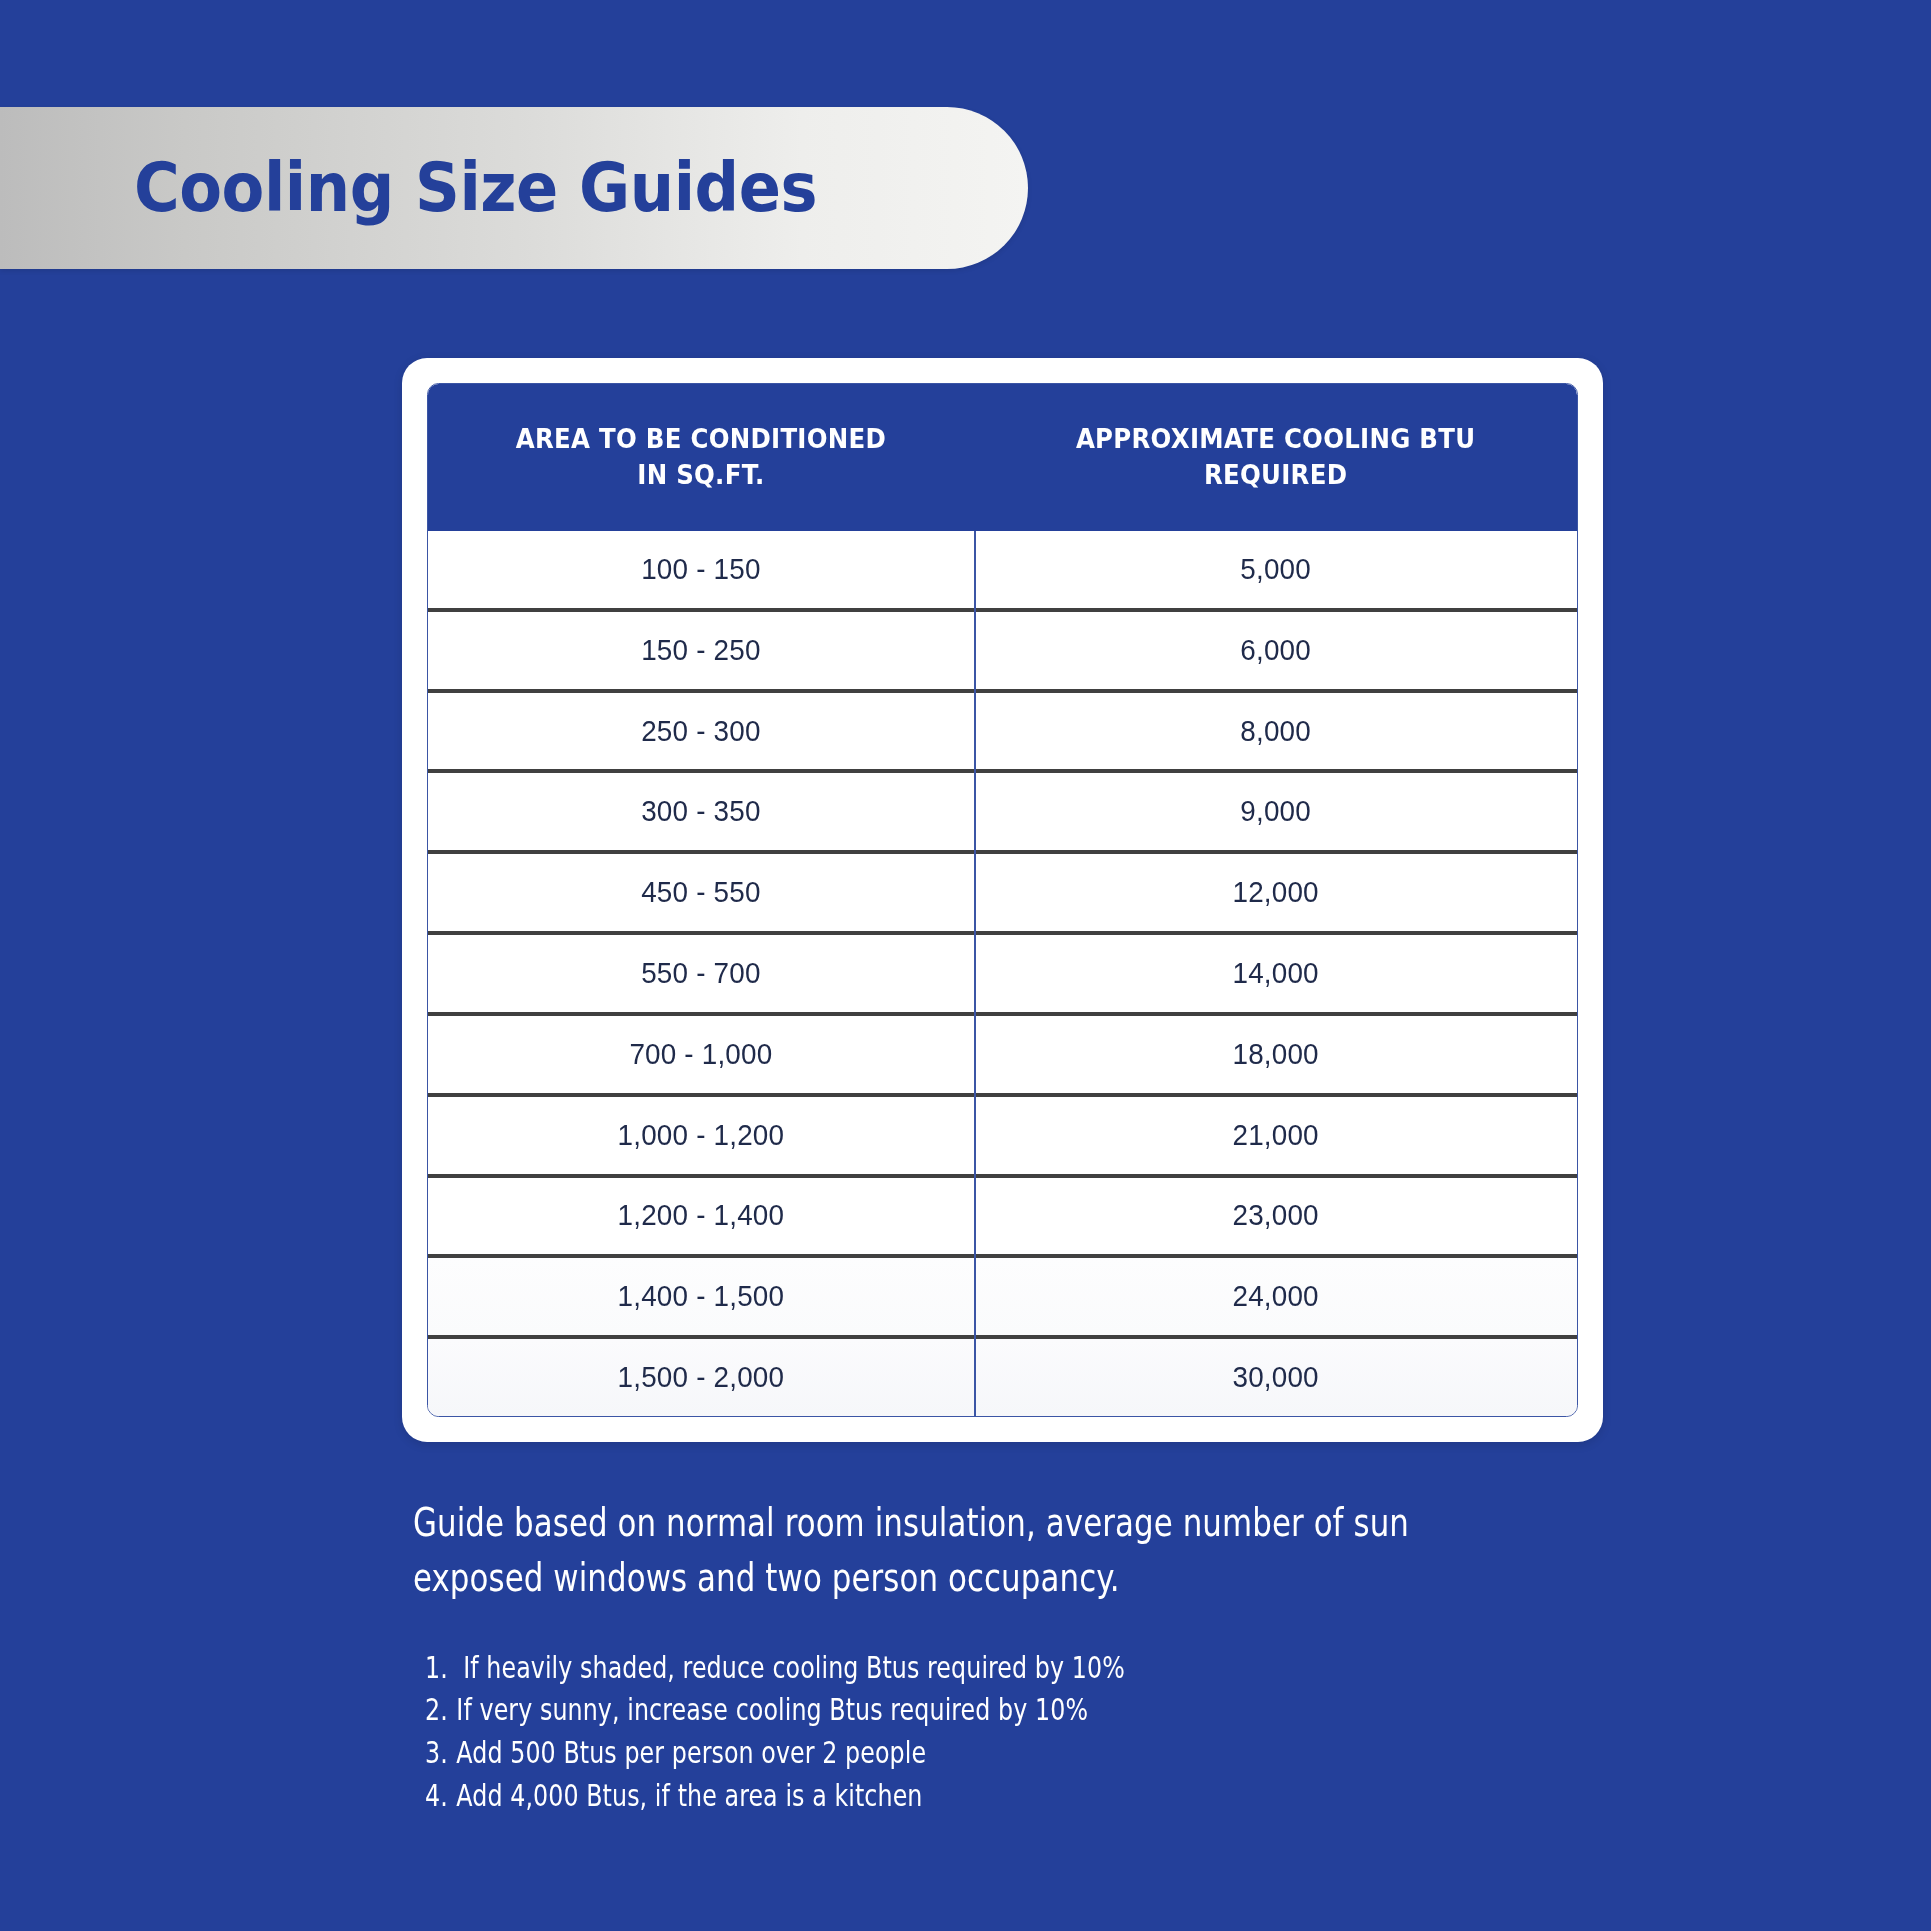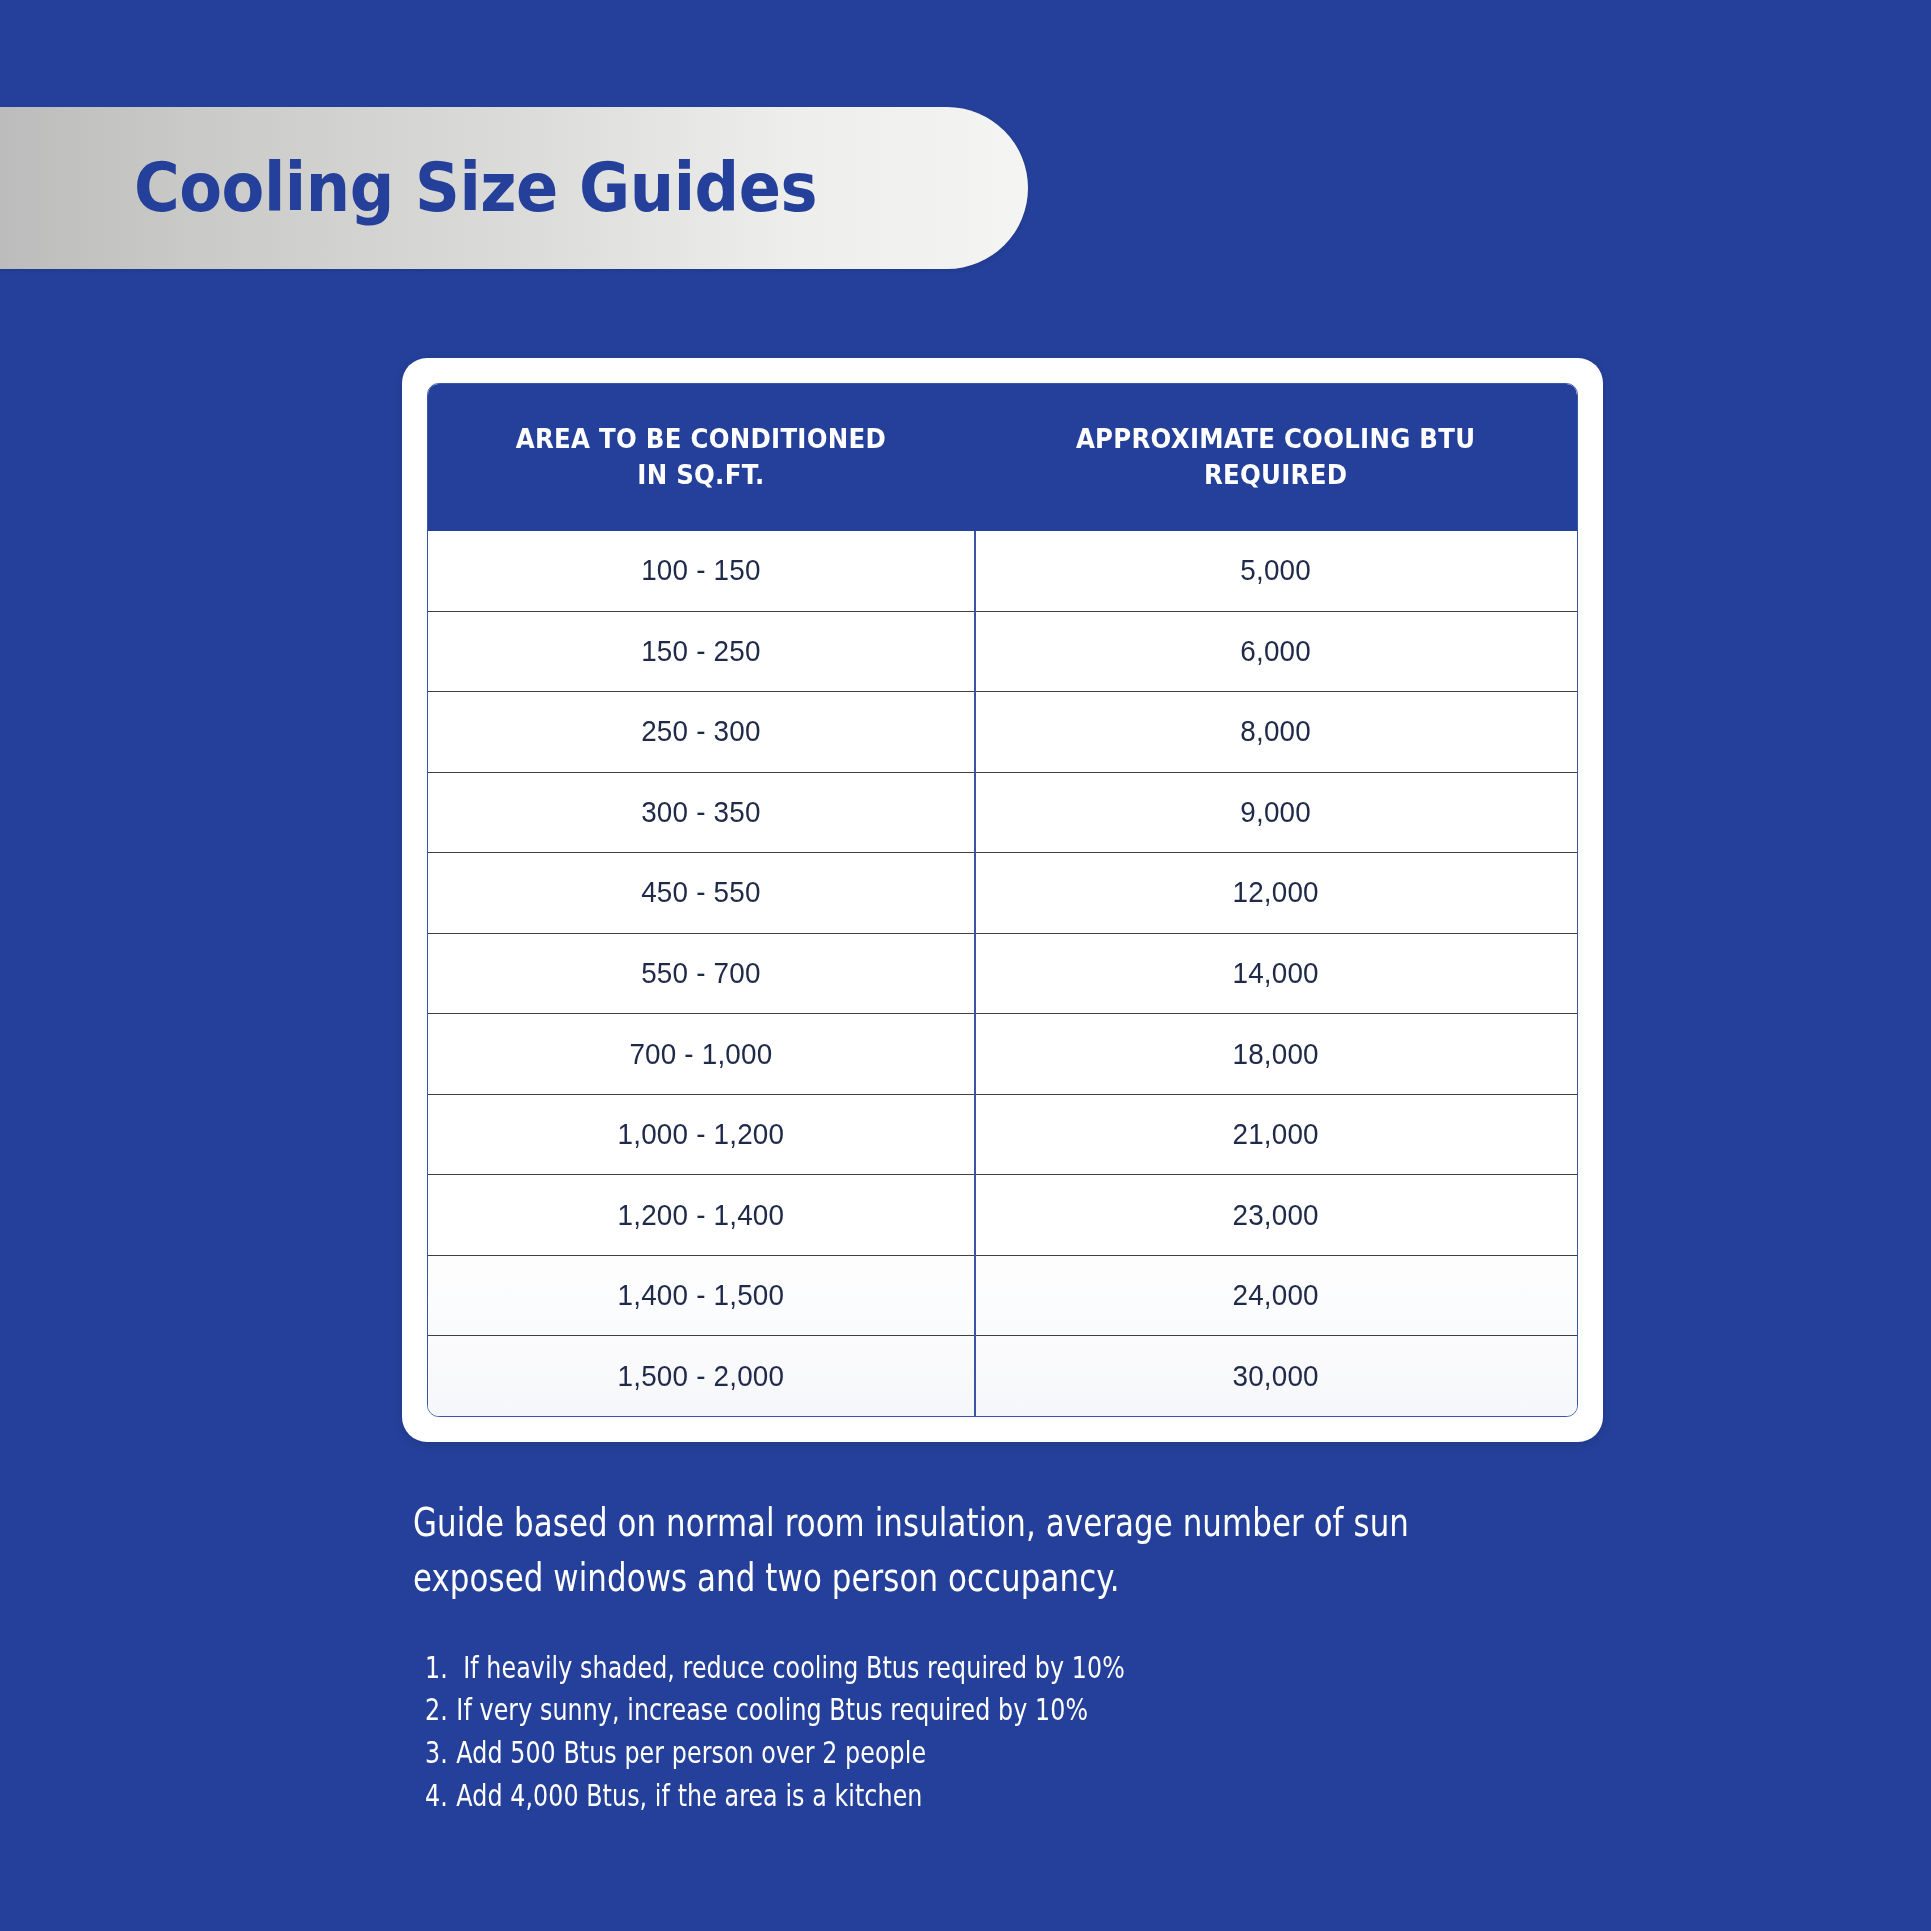--- a/index.html
+++ b/index.html
@@ -114,21 +114,21 @@
   .tbody {
     flex: 1 1 auto;
     display: flex;
     flex-direction: column;
     text-align: center;
   }
 
   .trow {
     display: flex;
     flex: 1 1 0;
-    border-top: 1px solid #404040;
+    border-top: 4px solid #404040;
     background: #ffffff;
   }
   .trow:first-child { border-top: none; }
   .trow:nth-last-child(1) { background: linear-gradient(to bottom, #fbfbfd, #f6f7fa); }
   .trow:nth-last-child(2) { background: linear-gradient(to bottom, #fdfdfe, #fafbfc); }
 
   .td {
     display: flex;
     align-items: center;
     justify-content: center;

